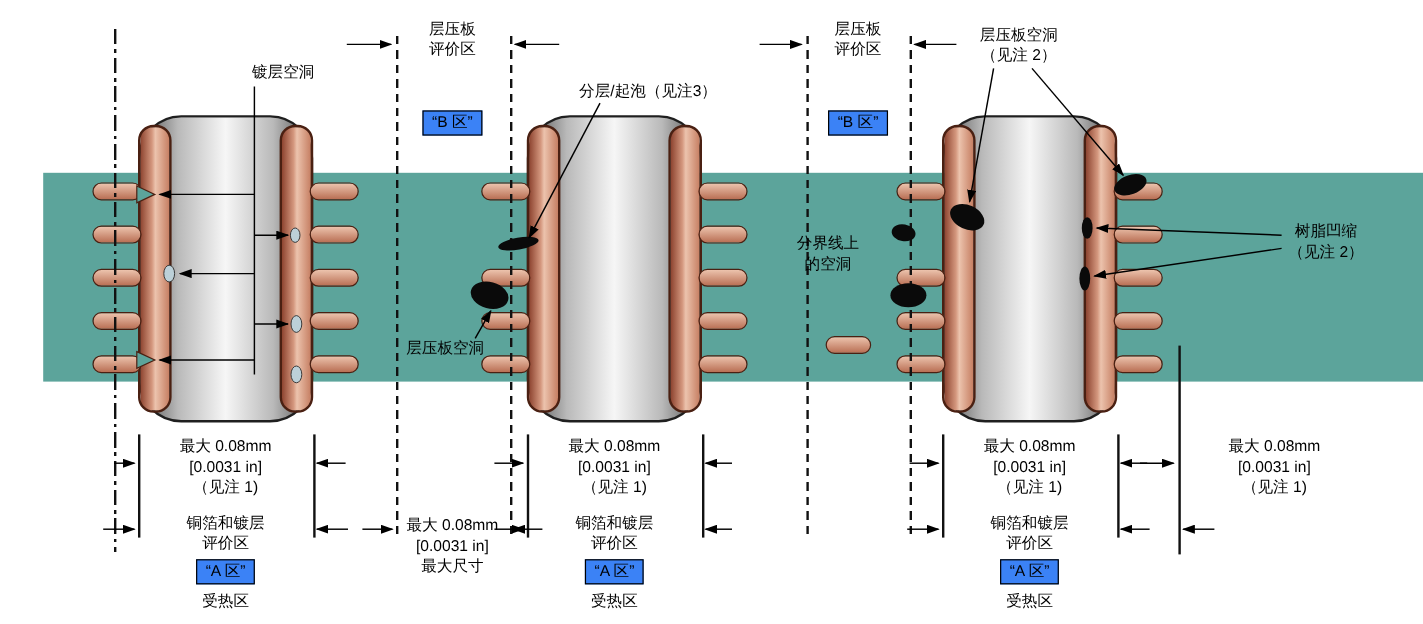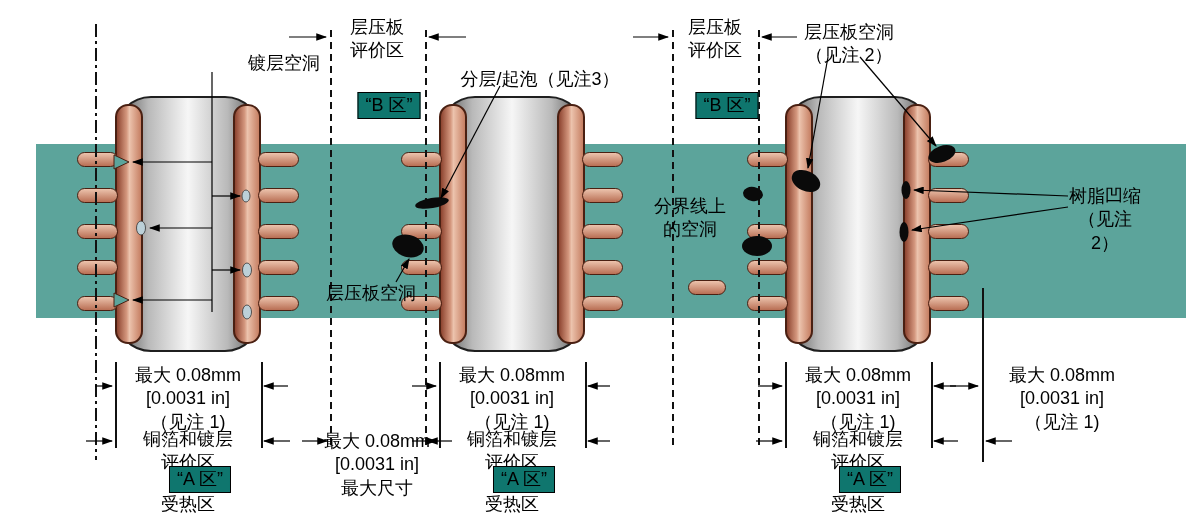--- a/index.html
+++ b/index.html
@@ -23,23 +23,23 @@
     border:1.5px solid #4a2012; border-radius:8px;
     background:linear-gradient(180deg,#ecc3ad,#b96f54);
   }
   .vline { position:absolute; width:1.5px; }
   .dashdot { background:repeating-linear-gradient(to bottom,#111 0 13px,transparent 13px 17px,#111 17px 20px,transparent 20px 24px); }
   .dashed  { background:repeating-linear-gradient(to bottom,#111 0 7px,transparent 7px 12px); }
   .solidline { background:#111; }
   .tick { position:absolute; width:1.5px; background:#111; }
   .lbl {
     position:absolute; transform:translateX(-50%);
-    font-size:18px; line-height:1.3; text-align:center; white-space:pre-line;
-  }
-  .boxed { border:1px solid #000; background:#0f766e; padding:1px 7px;margin-left:12px; }
+    font-size:13px; line-height:1.3; text-align:center; white-space:pre-line;
+  }
+  .boxed { border:1px solid #000; background:#3b82f6; padding:1px 7px; }
   #overlay { position:absolute; left:0; top:0; z-index:30; }
   .lbl { z-index:40; }
   .laminate { z-index:1; }
   .dome { z-index:2; }
   .wall,.rib { z-index:3; }
   .vline,.tick { z-index:20; }
 </style>
 </head>
 <body>
 
@@ -159,21 +159,21 @@
       <line x1="302" y1="441" x2="327" y2="441" marker-end="url(#arr)"></line>
       <line x1="452" y1="441" x2="428" y2="441" marker-end="url(#arr)"></line>
       <line x1="412" y1="441" x2="436" y2="441" marker-end="url(#arr)"></line>
       <line x1="610" y1="441" x2="588" y2="441" marker-end="url(#arr)"></line>
       <line x1="756" y1="441" x2="782" y2="441" marker-end="url(#arr)"></line>
       <line x1="958" y1="441" x2="934" y2="441" marker-end="url(#arr)"></line>
       <line x1="1012" y1="441" x2="986" y2="441" marker-end="url(#arr)"></line>
     </g>
   </svg>
 
-  <div class="lbl" style="left:236px;top:52px;margin-left:48px;">镀层空洞</div>
+  <div class="lbl" style="left:236px;top:52px;">镀层空洞</div>
   <div class="lbl" style="left:377px;top:16px;">层压板
 评价区</div>
   <div class="lbl" style="left:715px;top:16px;">层压板
 评价区</div>
   <div class="lbl boxed" style="left:377px;top:92px;">“B 区”</div>
   <div class="lbl boxed" style="left:715px;top:92px;">“B 区”</div>
   <div class="lbl" style="left:540px;top:68px;">分层/起泡（见注3）</div>
   <div class="lbl" style="left:849px;top:21px;">层压板空洞
 （见注 2）</div>
   <div class="lbl" style="left:690px;top:195px;text-align:center;">分界线上

